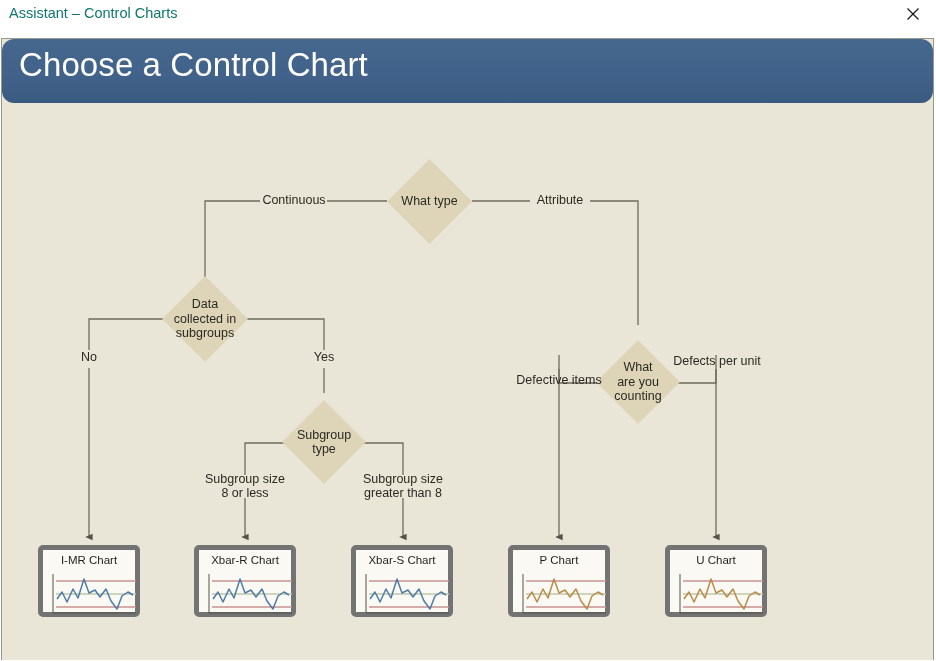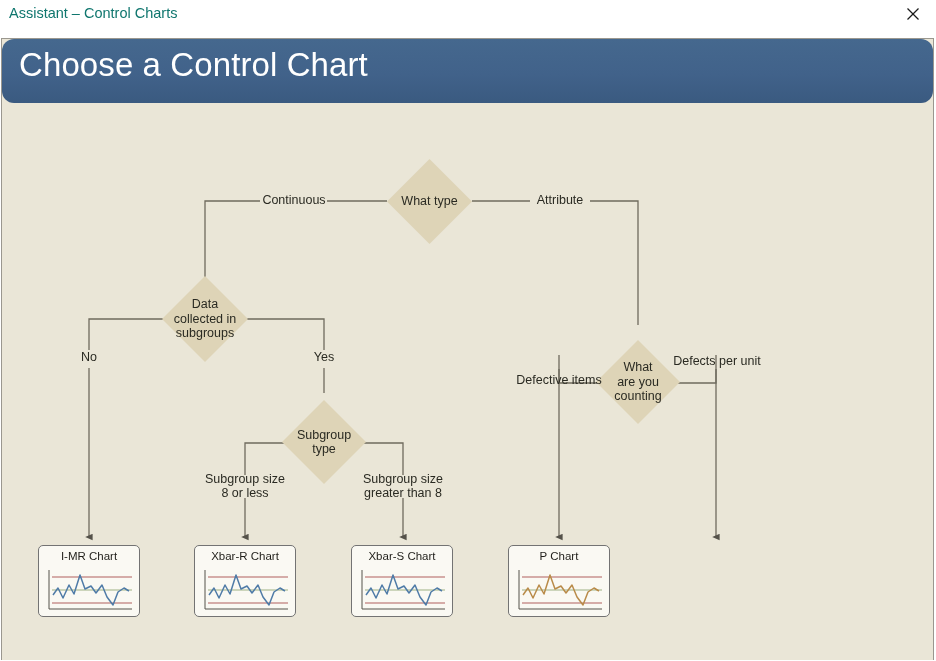--- a/index.html
+++ b/index.html
@@ -108,21 +108,21 @@
     text-align: center;
     line-height: 13.5px;
     white-space: pre-line;
   }
 
   
   .chart-card {
     position: absolute;
     width: 102px; height: 72px;
     background: #faf9f3;
-    border: 1px solid #737373;
+    border: 5px solid #737373;
     border-radius: 5px;
     box-sizing: border-box;
     cursor: pointer;
   }
   .chart-card .card-title {
     position: absolute;
     left: 0; top: 4px;
     width: 100%;
     text-align: center;
     font-size: 11.5px;
@@ -275,15 +275,26 @@
       <svg class="mini" viewBox="0 0 88 44">
         <line x1="3" y1="2" x2="3" y2="41" stroke="#55524a" stroke-width="1"></line>
         <line x1="3" y1="41" x2="86" y2="41" stroke="#55524a" stroke-width="1"></line>
         <line x1="6" y1="9" x2="86" y2="9" stroke="#c8928f" stroke-width="1.6"></line>
         <line x1="6" y1="22" x2="86" y2="22" stroke="#bdc9a8" stroke-width="1.6"></line>
         <line x1="6" y1="35" x2="86" y2="35" stroke="#c8928f" stroke-width="1.6"></line>
         <polyline points="7,27 12,20 17,30 23,17 28,26 34,7 39,21 45,18 50,25 56,17 61,29 67,37 72,24 78,20 83,23" fill="none" stroke="#4f7ba7" stroke-width="1.5" stroke-linejoin="round"></polyline>
       </svg>
     </div>
 
+    <div class="chart-card" style="left:663px; top:442px;">
+      <div class="card-title">U Chart</div>
+      <svg class="mini" viewBox="0 0 88 44">
+        <line x1="3" y1="2" x2="3" y2="41" stroke="#55524a" stroke-width="1"></line>
+        <line x1="3" y1="41" x2="86" y2="41" stroke="#55524a" stroke-width="1"></line>
+        <line x1="6" y1="9" x2="86" y2="9" stroke="#c8928f" stroke-width="1.6"></line>
+        <line x1="6" y1="22" x2="86" y2="22" stroke="#bdc9a8" stroke-width="1.6"></line>
+        <line x1="6" y1="35" x2="86" y2="35" stroke="#c8928f" stroke-width="1.6"></line>
+        <polyline points="7,27 12,20 17,30 23,17 28,26 34,7 39,21 45,18 50,25 56,17 61,29 67,37 72,24 78,20 83,23" fill="none" stroke="#b98b49" stroke-width="1.5" stroke-linejoin="round"></polyline>
+      </svg>
+    </div>
 
   </div>
 </div>
 
 </body></html>

